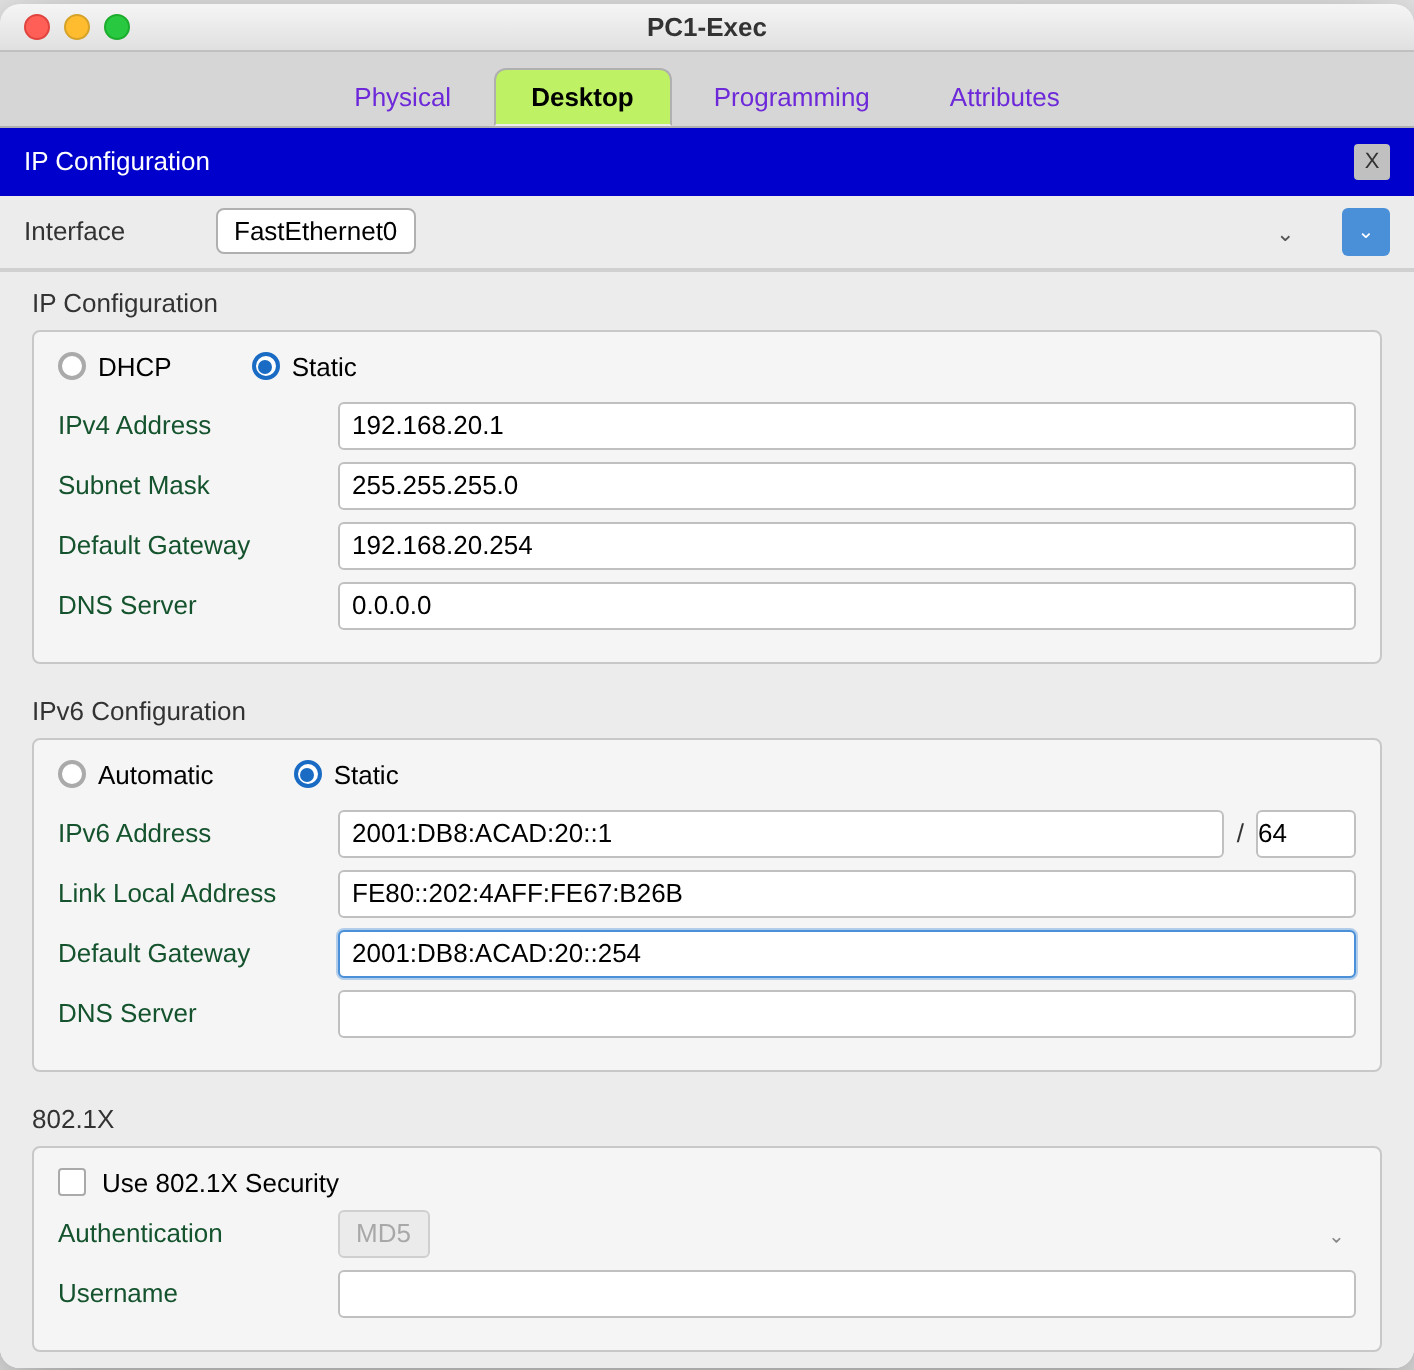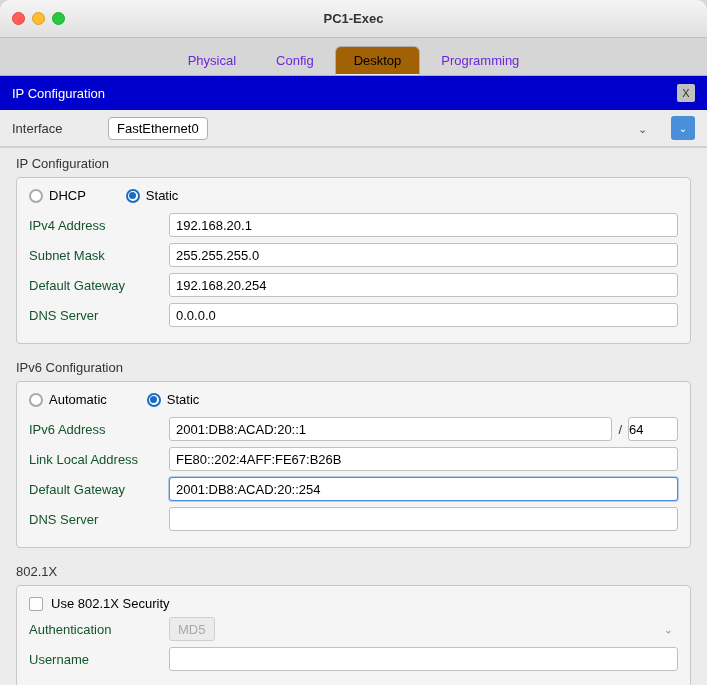--- a/index.html
+++ b/index.html
@@ -14,21 +14,21 @@
     }
     .window {
       width: 707px;
       background: #ececec;
       border-radius: 10px;
       box-shadow: 0 10px 40px rgba(0,0,0,0.4);
       overflow: hidden;
     }
     .titlebar {
       background: linear-gradient(to bottom, #f5f5f5, #e0e0e0);
-      height: 38px;
+      height: 24px;
       display: flex;
       align-items: center;
       justify-content: center;
       position: relative;
       border-bottom: 1px solid #c0c0c0;
       border-radius: 10px 10px 0 0;
     }
     .titlebar-buttons {
       position: absolute;
       left: 12px;
@@ -62,25 +62,25 @@
       padding: 6px 18px;
       font-size: 13px;
       cursor: pointer;
       border-radius: 6px 6px 0 0;
       color: #6d28d9;
       border: 1px solid transparent;
       background: transparent;
       user-select: none;
     }
     .tab.active {
-      background: #a16207;
+      background: #bef264;
       border: 1px solid #b0b0b0;
       border-bottom: 1px solid #ececec;
       color: #000;
-      font-weight: 400;
+      font-weight: 700;
     }
     .content {
       padding: 0;
       background: #ececec;
     }
     .ip-config-header {
       background: #0000cc;
       color: white;
       padding: 8px 12px;
       display: flex;
@@ -318,23 +318,23 @@
     <div class="titlebar-buttons">
       <button class="titlebar-btn btn-close"></button>
       <button class="titlebar-btn btn-minimize"></button>
       <button class="titlebar-btn btn-maximize"></button>
     </div>
     <span class="title-text">PC1-Exec</span>
   </div>
 
   <div class="tabs">
     <div class="tab">Physical</div>
-    <div class="tab">Config</div>
     <div class="tab active">Desktop</div>
     <div class="tab">Programming</div>
+    <div class="tab">Attributes</div>
   </div>
 
   <div class="content">
 
     <div class="ip-config-header">
       <span>IP Configuration</span>
       <button class="ip-config-close">X</button>
     </div>
 
     <div class="interface-row">

